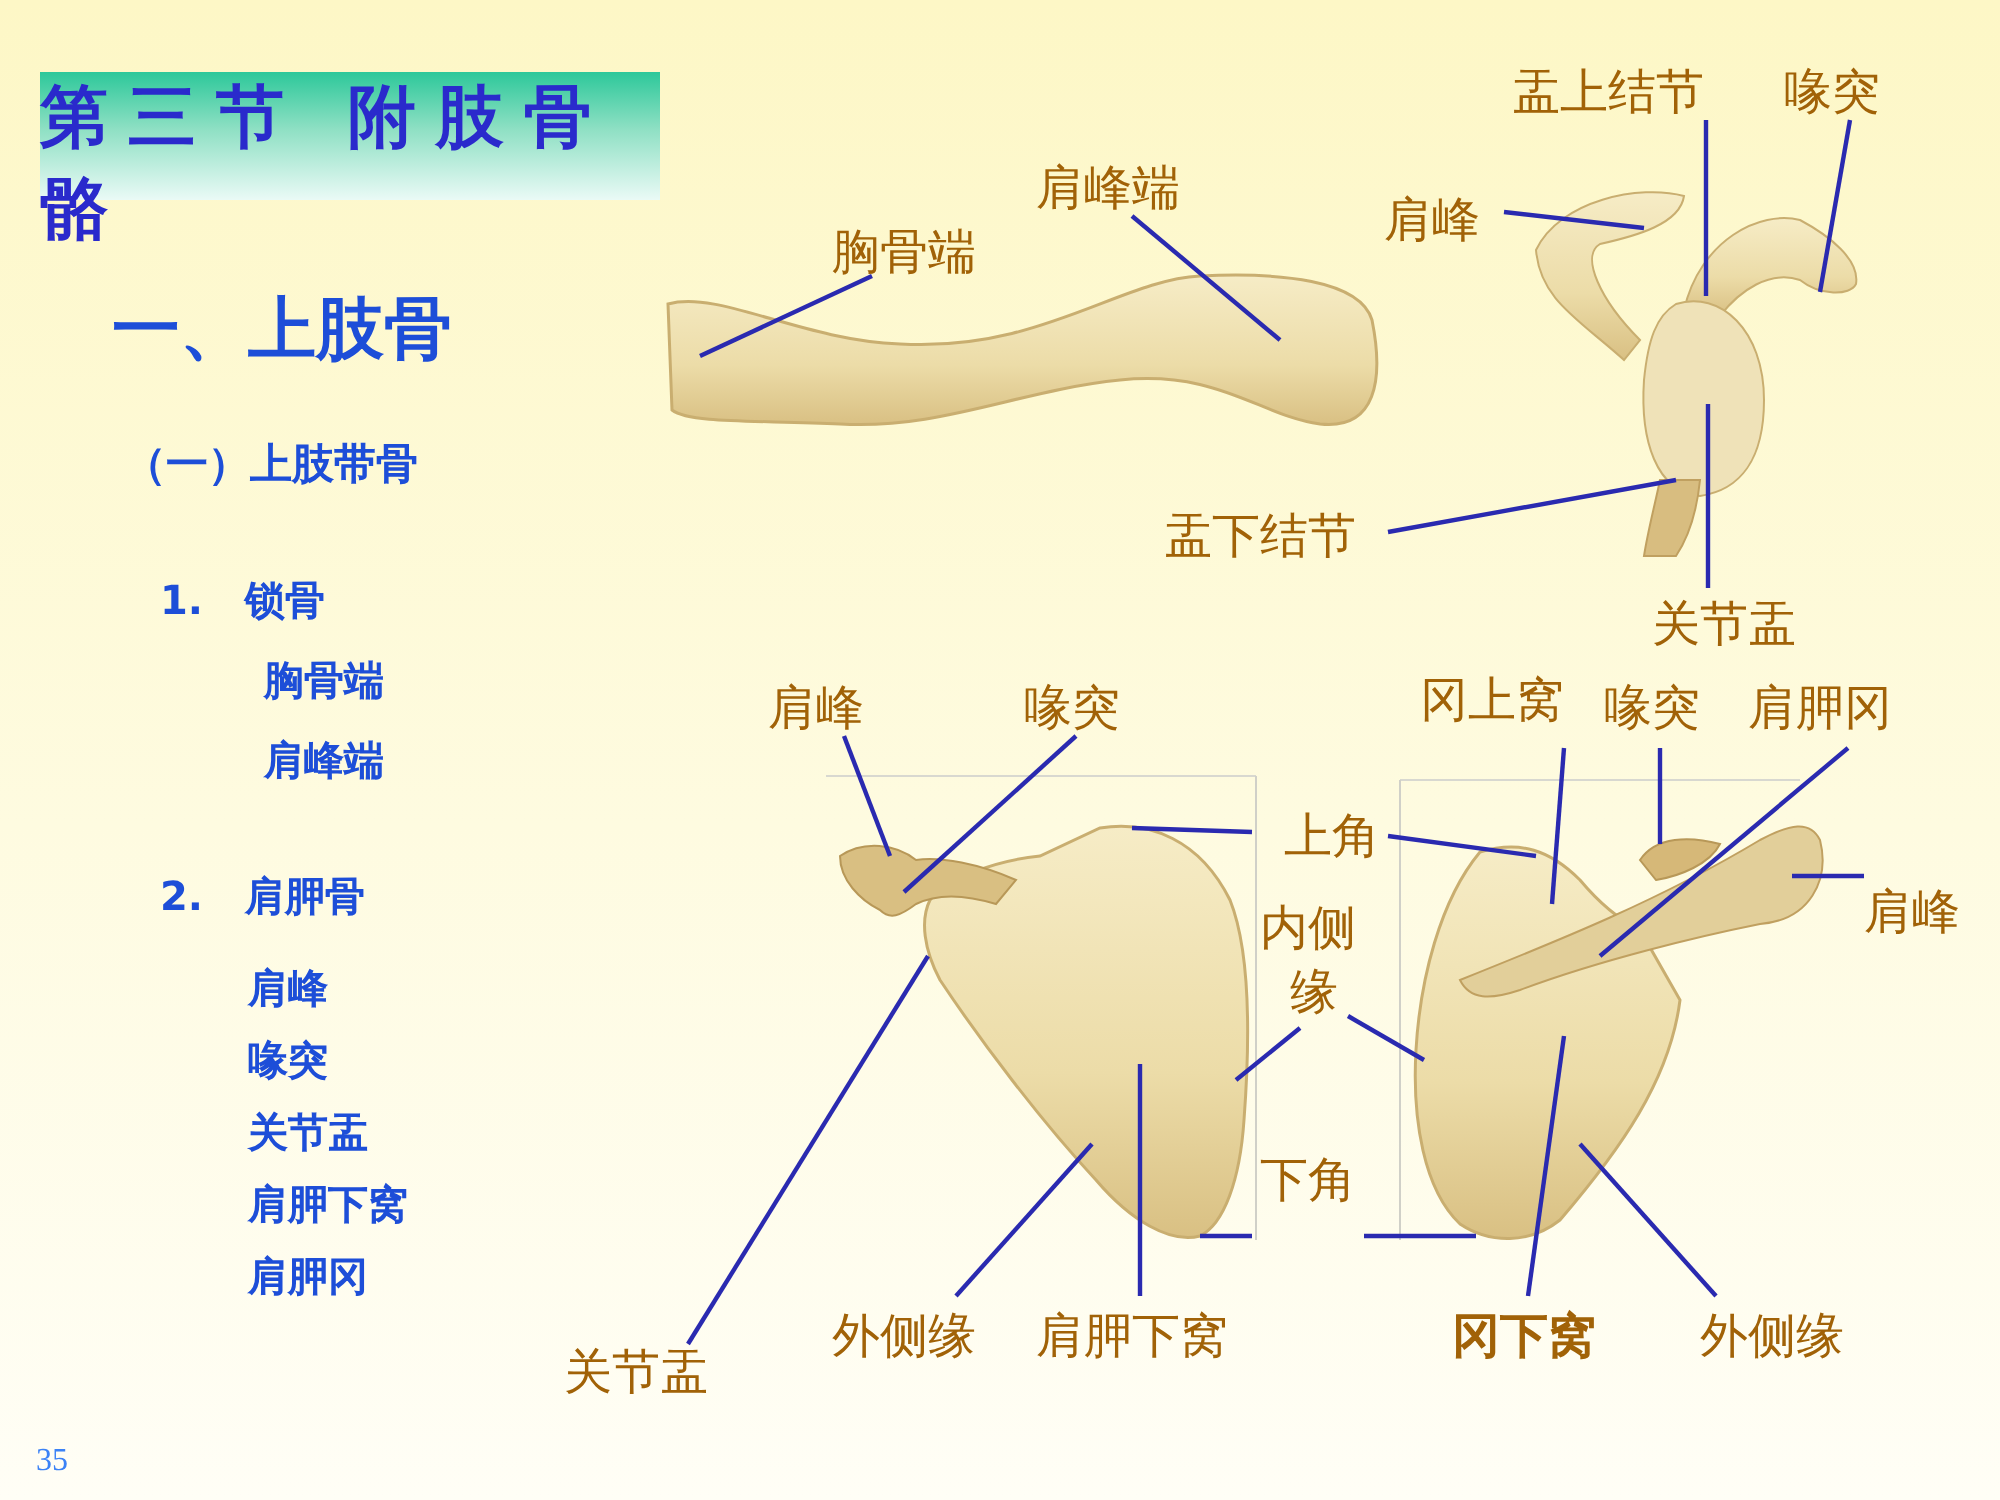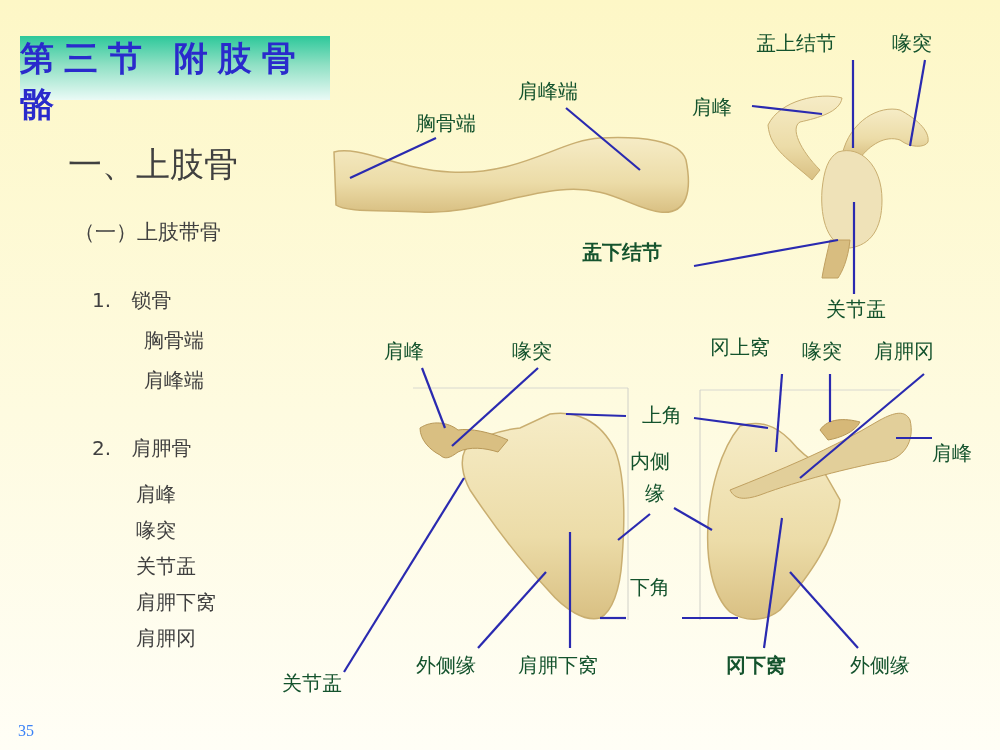--- a/index.html
+++ b/index.html
@@ -5,25 +5,25 @@
   html,body{margin:0;padding:0;}
   body{width:1000px;height:750px;overflow:hidden;position:relative;
     background:linear-gradient(180deg,#fdf7c6 0%,#fefbe0 55%,#fffef6 100%);
     font-family:"DejaVu Sans","Liberation Sans",sans-serif;color:#2a2ab0;}
   .abs{position:absolute;}
   .title-box{left:20px;top:36px;width:310px;height:64px;
     background:linear-gradient(180deg,#2dc89a 0%,#8fe0c4 45%,#eafaf6 100%);
     display:flex;align-items:flex-start;justify-content:center;}
   .title-box span{font-family:"DejaVu Serif","Liberation Serif",serif;font-weight:bold;
     font-size:34px;letter-spacing:10px;color:#2a2acc;}
-  .outline{color:#404040;font-weight:normal;white-space:nowrap;margin-left:12px;}
+  .outline{color:#1d4ed8;font-weight:bold;white-space:nowrap;}
   .h1{left:56px;top:142px;font-size:34px;font-family:"Liberation Sans",sans-serif;}
   .h2{left:62px;top:218px;font-size:21px;}
   .item{font-size:20px;line-height:36px;}
-  .lbl{font-size:20px;color:#14532d;white-space:nowrap;font-family:"DejaVu Sans",sans-serif;}
+  .lbl{font-size:24px;color:#a16207;white-space:nowrap;font-family:"DejaVu Sans",sans-serif;}
   .page-no{left:18px;top:722px;font-family:"Liberation Serif",serif;font-size:16px;color:#3b82f6;}
   svg.overlay{position:absolute;left:0;top:0;}
 </style>
 </head>
 <body>
 
 <div class="abs title-box">
   <span>第三节 附肢骨骼</span>
 </div>
 
@@ -113,21 +113,21 @@
     <line x1="790" y1="572" x2="858" y2="648"></line>
   </g>
 </svg>
 
 <div class="abs lbl" style="left:416px;top:110px;">胸骨端</div>
 <div class="abs lbl" style="left:518px;top:78px;">肩峰端</div>
 
 <div class="abs lbl" style="left:756px;top:30px;">盂上结节</div>
 <div class="abs lbl" style="left:892px;top:30px;">喙突</div>
 <div class="abs lbl" style="left:692px;top:94px;">肩峰</div>
-<div class="abs lbl" style="left:582px;top:239px;font-weight:bold;">盂下结节</div>
+<div class="abs lbl" style="left:582px;top:252px;">盂下结节</div>
 <div class="abs lbl" style="left:826px;top:296px;">关节盂</div>
 
 <div class="abs lbl" style="left:384px;top:338px;">肩峰</div>
 <div class="abs lbl" style="left:512px;top:338px;">喙突</div>
 <div class="abs lbl" style="left:282px;top:670px;">关节盂</div>
 <div class="abs lbl" style="left:416px;top:652px;">外侧缘</div>
 <div class="abs lbl" style="left:518px;top:652px;">肩胛下窝</div>
 
 <div class="abs lbl" style="left:630px;top:402px;padding-left:12px;">上角</div>
 <div class="abs lbl" style="left:630px;top:448px;">内侧</div>

